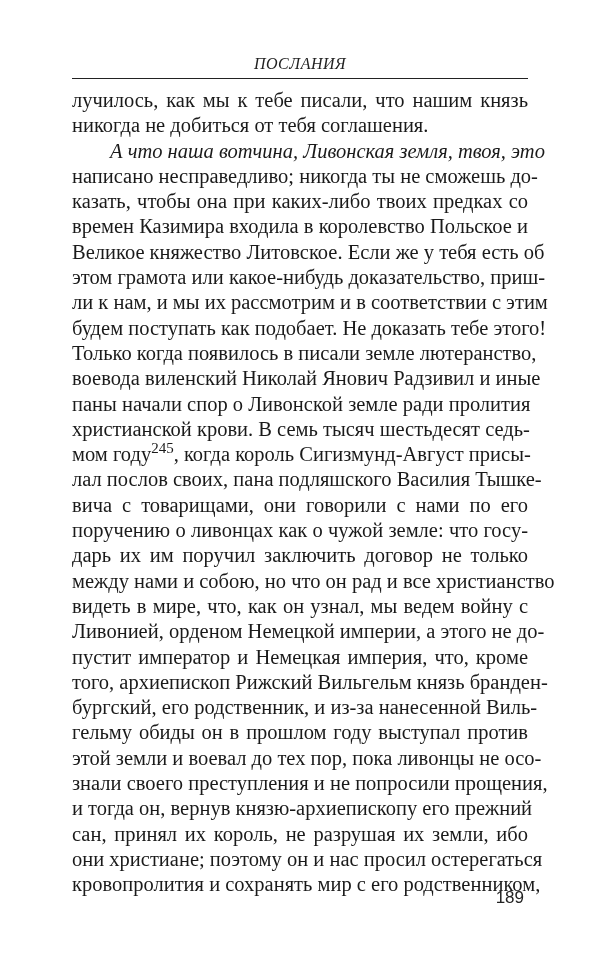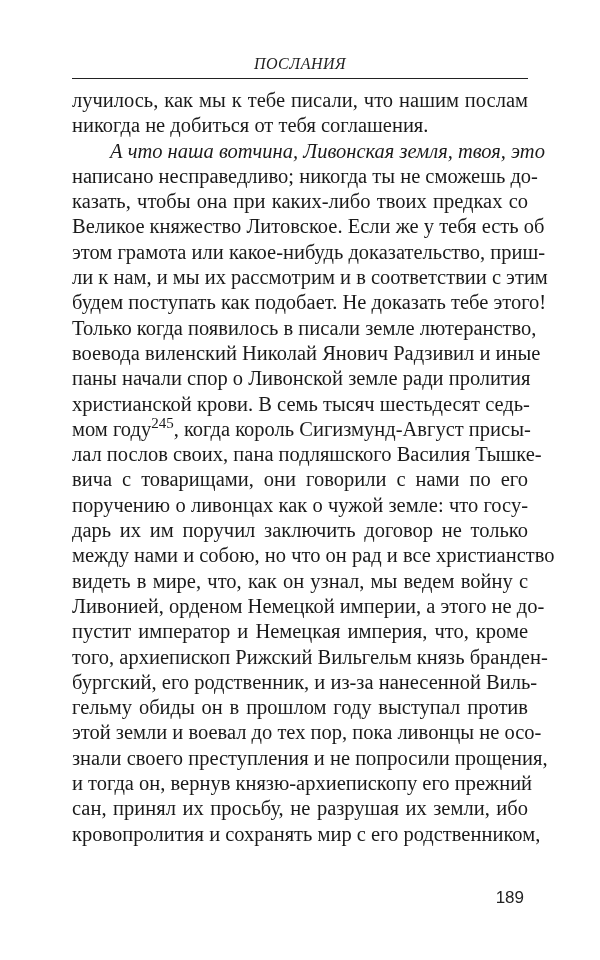--- a/index.html
+++ b/index.html
@@ -30,25 +30,26 @@
   }
 </style>
 </head>
 <body>
 
 <div class="page">
   <div class="running-head">ПОСЛАНИЯ</div>
   <div class="rule"></div>
 
   <div class="body-text">
-    <span class="line">лучилось, как мы к тебе писали, что нашим послам</span>
+    <span class="line">лучилось, как мы к тебе писали, что нашим князь</span>
     <span class="line last">никогда не добиться от тебя соглашения.</span>
     <span class="line indent">А что наша вотчина, Ливонская земля, твоя, это</span>
     <span class="line">написано несправедливо; никогда ты не сможешь до-</span>
     <span class="line">казать, чтобы она при каких-либо твоих предках со</span>
+    <span class="line">времен Казимира входила в королевство Польское и</span>
     <span class="line">Великое княжество Литовское. Если же у тебя есть об</span>
     <span class="line">этом грамота или какое-нибудь доказательство, приш-</span>
     <span class="line">ли к нам, и мы их рассмотрим и в соответствии с этим</span>
     <span class="line">будем поступать как подобает. Не доказать тебе этого!</span>
     <span class="line">Только когда появилось в писали земле лютеранство,</span>
     <span class="line">воевода виленский Николай Янович Радзивил и иные</span>
     <span class="line">паны начали спор о Ливонской земле ради пролития</span>
     <span class="line">христианской крови. В семь тысяч шестьдесят седь-</span>
     <span class="line"><span>мом году</span><sup>245</sup><span>, когда король Сигизмунд-Август присы-</span></span>
     <span class="line">лал послов своих, пана подляшского Василия Тышке-</span>
@@ -58,18 +59,19 @@
     <span class="line">между нами и собою, но что он рад и все христианство</span>
     <span class="line">видеть в мире, что, как он узнал, мы ведем войну с</span>
     <span class="line">Ливонией, орденом Немецкой империи, а этого не до-</span>
     <span class="line">пустит император и Немецкая империя, что, кроме</span>
     <span class="line">того, архиепископ Рижский Вильгельм князь бранден-</span>
     <span class="line">бургский, его родственник, и из-за нанесенной Виль-</span>
     <span class="line">гельму обиды он в прошлом году выступал против</span>
     <span class="line">этой земли и воевал до тех пор, пока ливонцы не осо-</span>
     <span class="line">знали своего преступления и не попросили прощения,</span>
     <span class="line">и тогда он, вернув князю-архиепископу его прежний</span>
-    <span class="line">сан, принял их просьбу, не разрушая их земли, ибо</span>
+    <span class="line">сан, принял их король, не разрушая их земли, ибо</span>
+    <span class="line">они христиане; поэтому он и нас просил остерегаться</span>
     <span class="line">кровопролития и сохранять мир с его родственником,</span>
   </div>
 
   <div class="folio">189</div>
 </div>
 
 </body></html>

